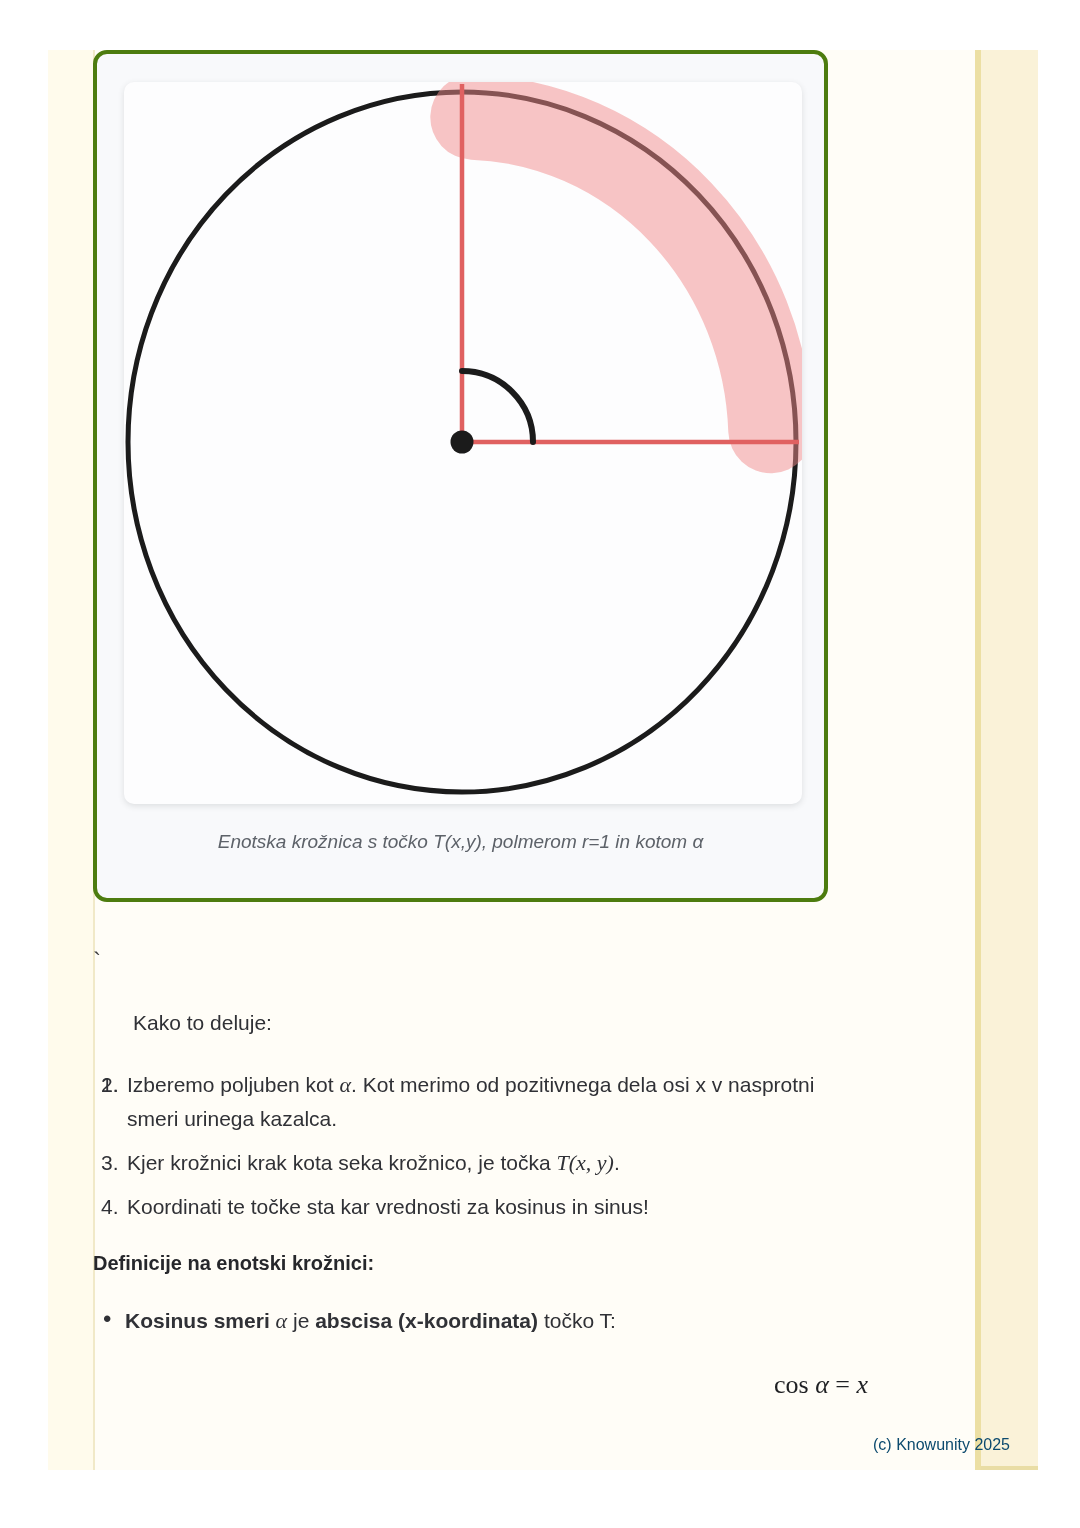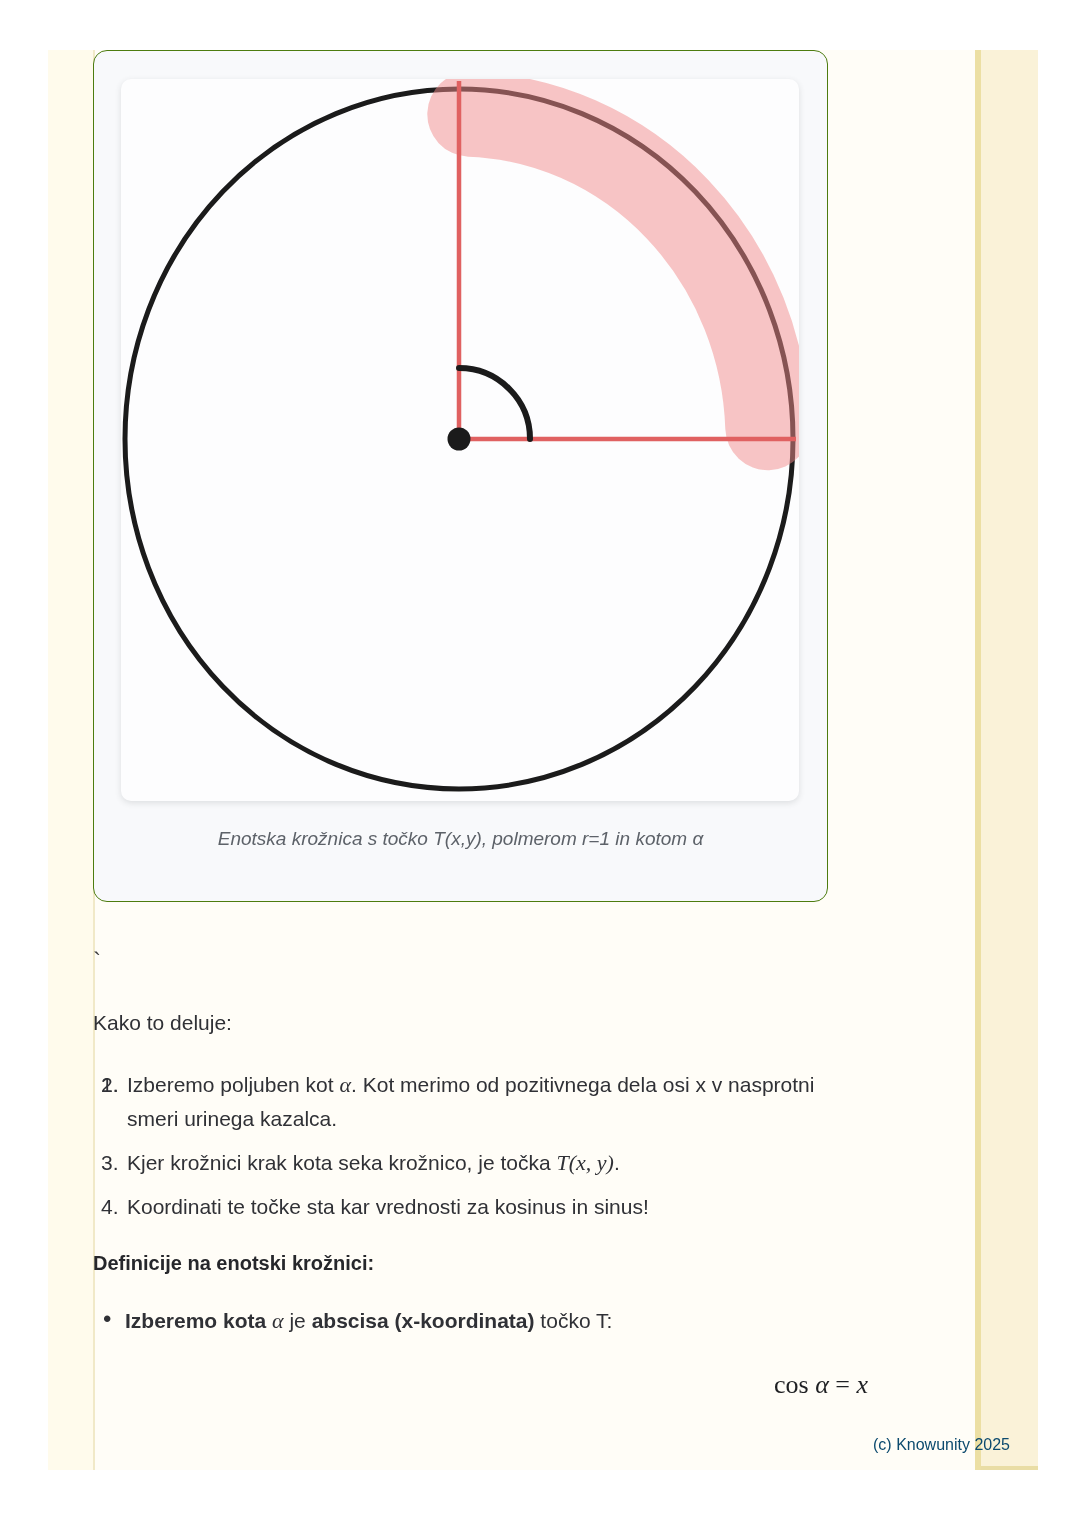--- a/index.html
+++ b/index.html
@@ -10,37 +10,37 @@
   }
   
   .band-left   { position:absolute; left:48px;  top:50px; width:45px;  height:1420px; background:#fffbec; }
   .content-col { position:absolute; left:93px;  top:50px; width:882px; height:1420px; background:#fffdf7; border-left:2px solid #f1e9c8; }
   .edge-line   { position:absolute; left:975px; top:50px; width:6px;   height:1420px; background:var(--edge-yellow,#ecdfa3); }
   .band-right  { position:absolute; left:981px; top:50px; width:57px;  height:1420px; background:var(--page-cream,#faf2d8); border-bottom:4px solid #e9dda5; }
 
   
   .figure-card {
     position:absolute; left:93px; top:50px; width:735px; height:852px;
-    background:#f8f9fb; border:1px solid #4d7c0f; border-radius:14px;
+    background:#f8f9fb; border:4px solid #4d7c0f; border-radius:14px;
   }
   .figure-panel {
     position:absolute; left:27px; top:28px; width:678px; height:722px;
     background:#fdfdfe; border-radius:10px;
     box-shadow:0 2px 6px rgba(60,64,67,.14);
     overflow:hidden;
   }
   .figure-caption {
     position:absolute; left:0; right:0; top:777px;
     text-align:center; font-style:italic; font-size:19px; color:#5d6269;
   }
 
   
   .doc-text { position:absolute; left:93px; top:944px; width:775px; font-size:21px; line-height:34px; color:#303136; }
   .stray { height:24px; margin-bottom:38px; font-size:24px; color:#3a3a3a; }
-  .intro { margin-bottom:28px; }
+  .intro { margin-bottom:28px;padding-left:40px; }
   ol.steps { list-style:none; }
   ol.steps li { position:relative; padding-left:34px; margin-bottom:10px; }
   ol.steps .num { position:absolute; left:8px; top:0; }
   .math { font-family:"Liberation Serif", serif; font-style:italic; font-size:22px; }
   .defs-heading { margin-top:22px; font-size:20px; font-weight:700; color:#26272b; }
   ul.defs { list-style:none; margin-top:24px; }
   ul.defs li { position:relative; padding-left:32px; }
   ul.defs .dot { position:absolute; left:10px; top:-2px; font-size:24px; }
   .b { font-weight:700; }
   .formula { margin-top:30px; width:100%; text-align:right;
@@ -96,21 +96,21 @@
       <span class="num">4.</span>
       <span>Koordinati te točke sta kar vrednosti za kosinus in sinus!</span>
     </li>
   </ol>
 
   <p class="defs-heading">Definicije na enotski krožnici:</p>
 
   <ul class="defs">
     <li>
       <span class="dot">•</span>
-      <span class="b">Izberemo kota </span><span class="math">α</span><span> je </span><span class="b">abscisa (x-koordinata)</span><span> točko T:</span>
+      <span class="b">Kosinus smeri </span><span class="math">α</span><span> je </span><span class="b">abscisa (x-koordinata)</span><span> točko T:</span>
     </li>
   </ul>
 
   <div class="formula">
     <span>cos </span><span class="ital">α</span><span> = </span><span class="ital">x</span>
   </div>
 </div>
 
 <div class="copyright">(c) Knowunity 2025</div>
 

